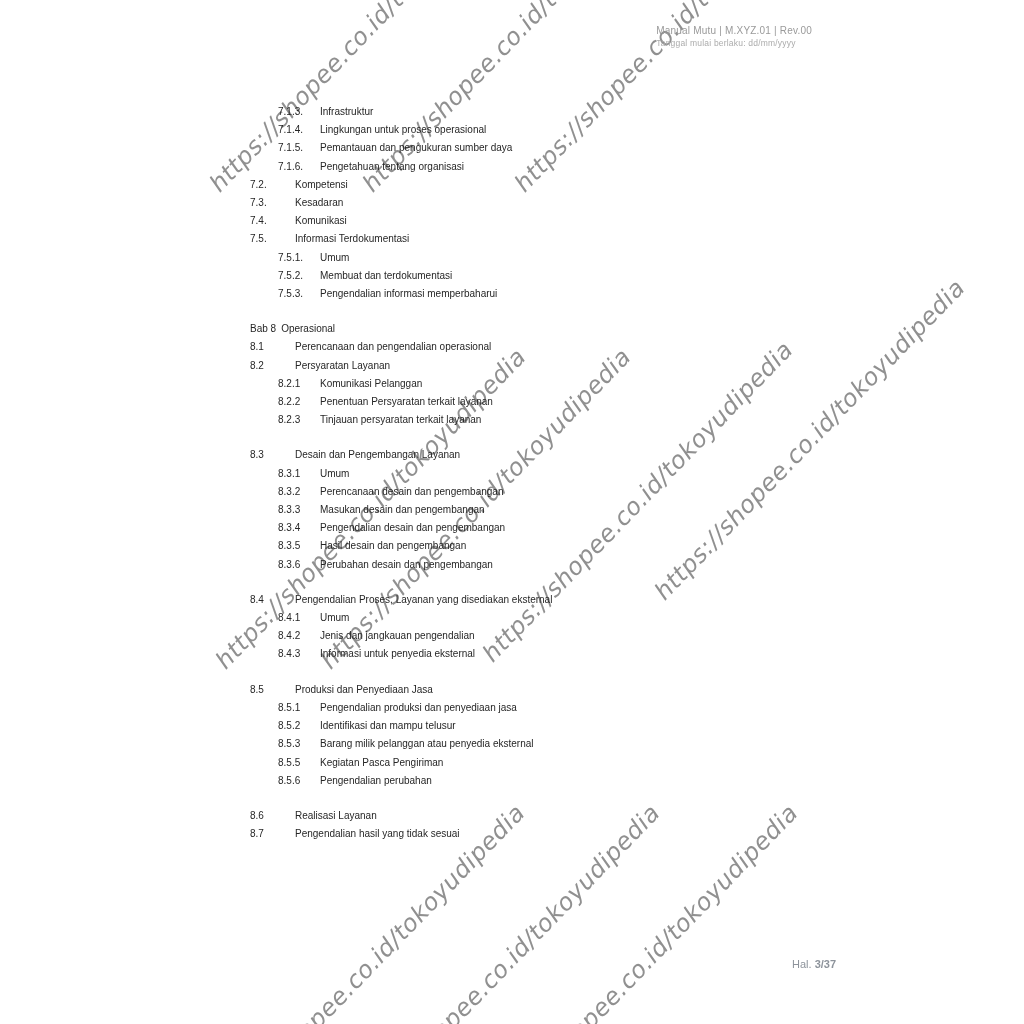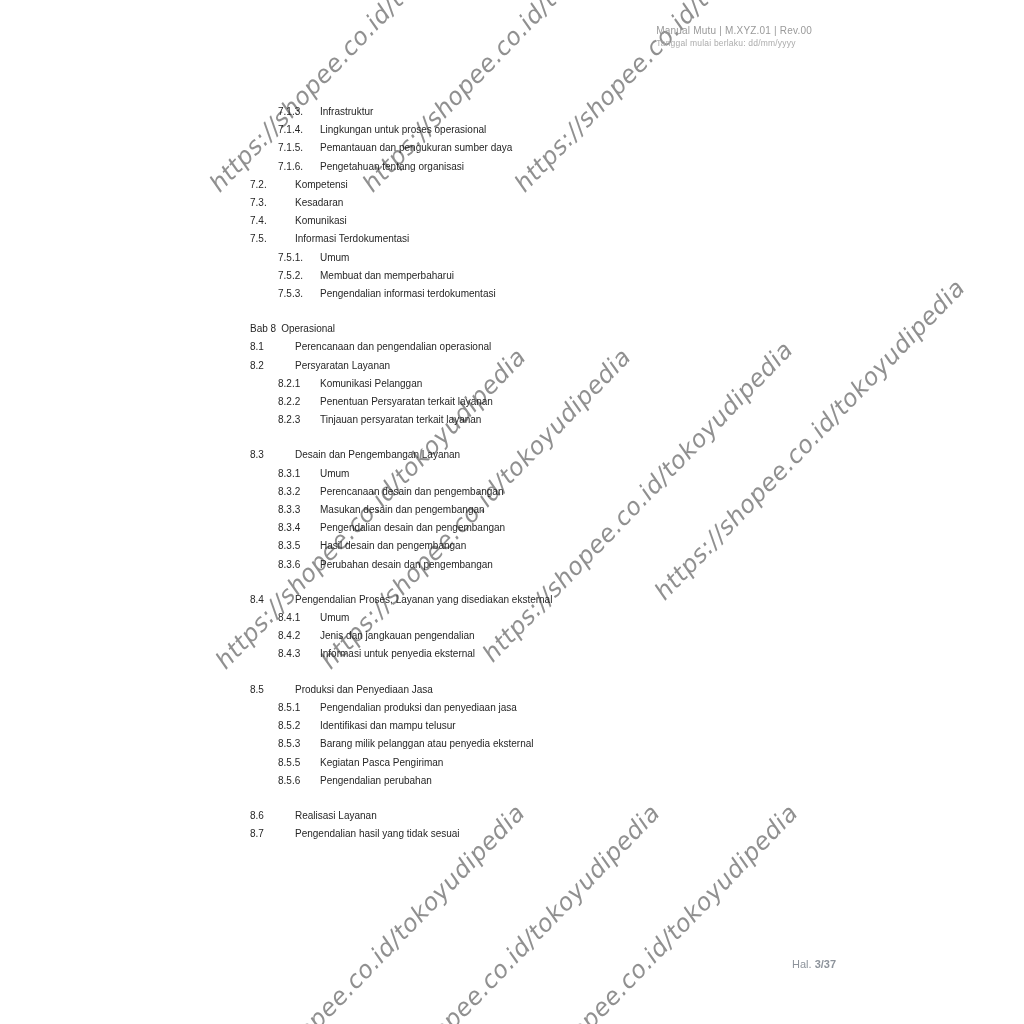--- a/index.html
+++ b/index.html
@@ -58,22 +58,22 @@
   <div class="toc">
       <div class="row l2"><span class="num">7.1.3.</span><span class="label">Infrastruktur</span></div>
       <div class="row l2"><span class="num">7.1.4.</span><span class="label">Lingkungan untuk proses operasional</span></div>
       <div class="row l2"><span class="num">7.1.5.</span><span class="label">Pemantauan dan pengukuran sumber daya</span></div>
       <div class="row l2"><span class="num">7.1.6.</span><span class="label">Pengetahuan tentang organisasi</span></div>
       <div class="row l1 b"><span class="num">7.2.</span><span class="label">Kompetensi</span></div>
       <div class="row l1 b"><span class="num">7.3.</span><span class="label">Kesadaran</span></div>
       <div class="row l1 b"><span class="num">7.4.</span><span class="label">Komunikasi</span></div>
       <div class="row l1 b"><span class="num">7.5.</span><span class="label">Informasi Terdokumentasi</span></div>
       <div class="row l2"><span class="num">7.5.1.</span><span class="label">Umum</span></div>
-      <div class="row l2"><span class="num">7.5.2.</span><span class="label">Membuat dan memperbaharui</span></div>
-      <div class="row l2"><span class="num">7.5.3.</span><span class="label">Pengendalian informasi terdokumentasi</span></div>
+      <div class="row l2"><span class="num">7.5.2.</span><span class="label">Membuat dan terdokumentasi</span></div>
+      <div class="row l2"><span class="num">7.5.3.</span><span class="label">Pengendalian informasi memperbaharui</span></div>
       <div class="row lh b gap"><span class="num">Bab 8</span><span class="label">Operasional</span></div>
       <div class="row l1 b"><span class="num">8.1</span><span class="label">Perencanaan dan pengendalian operasional</span></div>
       <div class="row l1 b"><span class="num">8.2</span><span class="label">Persyaratan Layanan</span></div>
       <div class="row l2"><span class="num">8.2.1</span><span class="label">Komunikasi Pelanggan</span></div>
       <div class="row l2"><span class="num">8.2.2</span><span class="label">Penentuan Persyaratan terkait layanan</span></div>
       <div class="row l2"><span class="num">8.2.3</span><span class="label">Tinjauan persyaratan terkait layanan</span></div>
       <div class="row l1 b gap"><span class="num">8.3</span><span class="label">Desain dan Pengembangan Layanan</span></div>
       <div class="row l2"><span class="num">8.3.1</span><span class="label">Umum</span></div>
       <div class="row l2"><span class="num">8.3.2</span><span class="label">Perencanaan desain dan pengembangan</span></div>
       <div class="row l2"><span class="num">8.3.3</span><span class="label">Masukan desain dan pengembangan</span></div>

